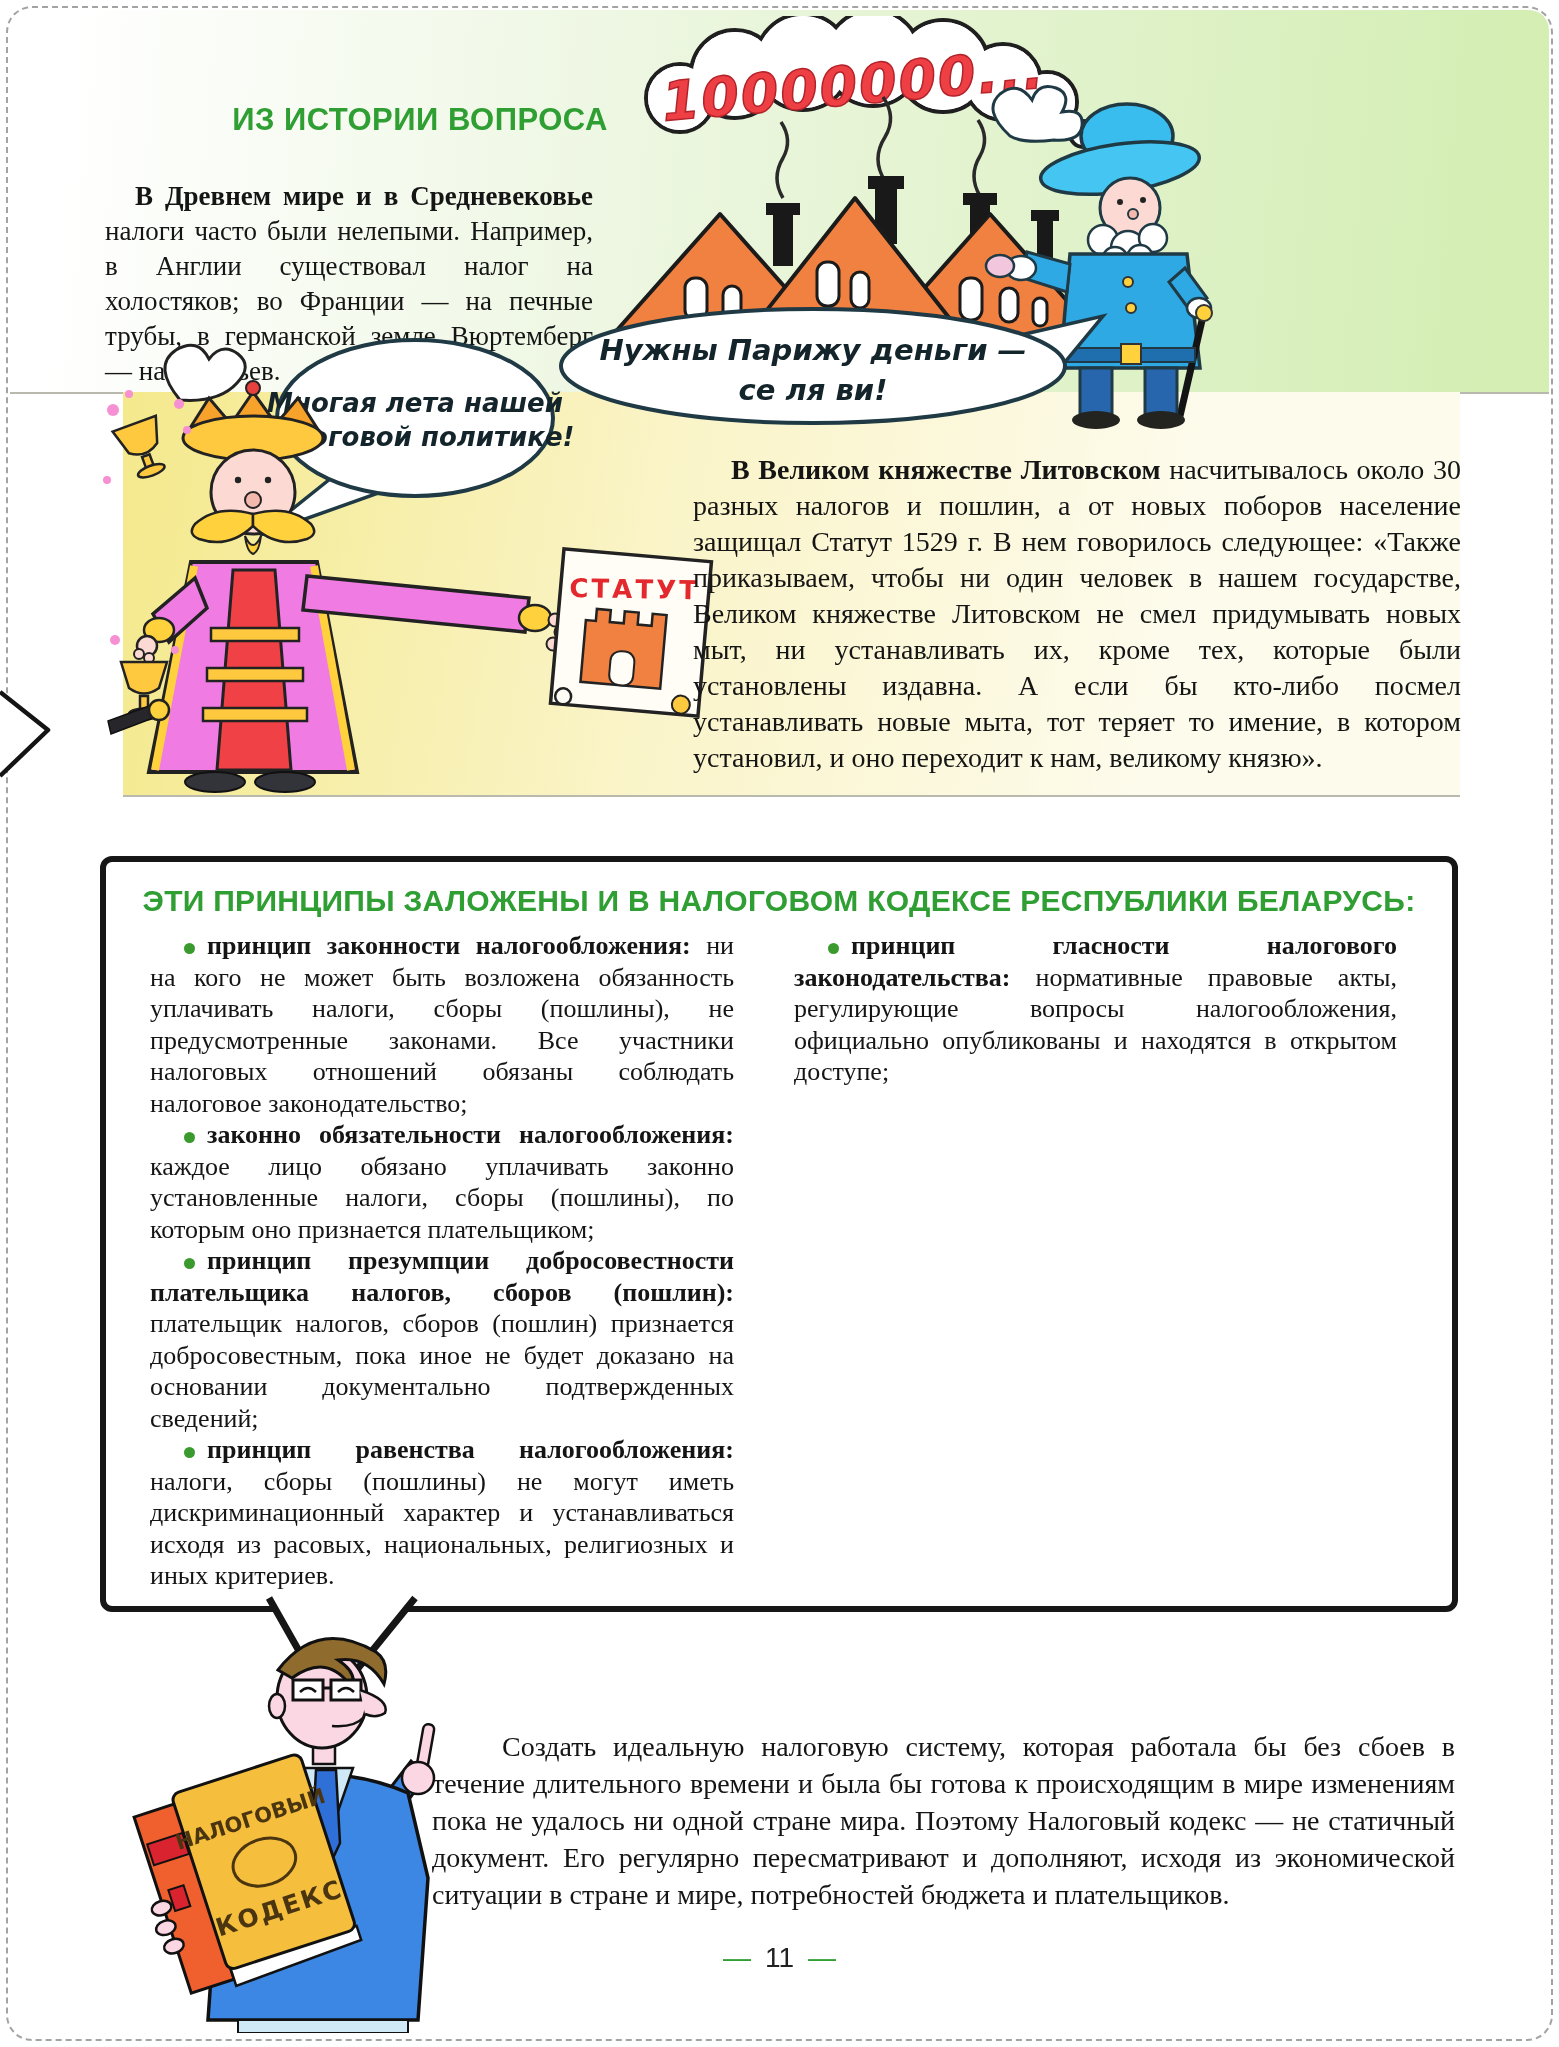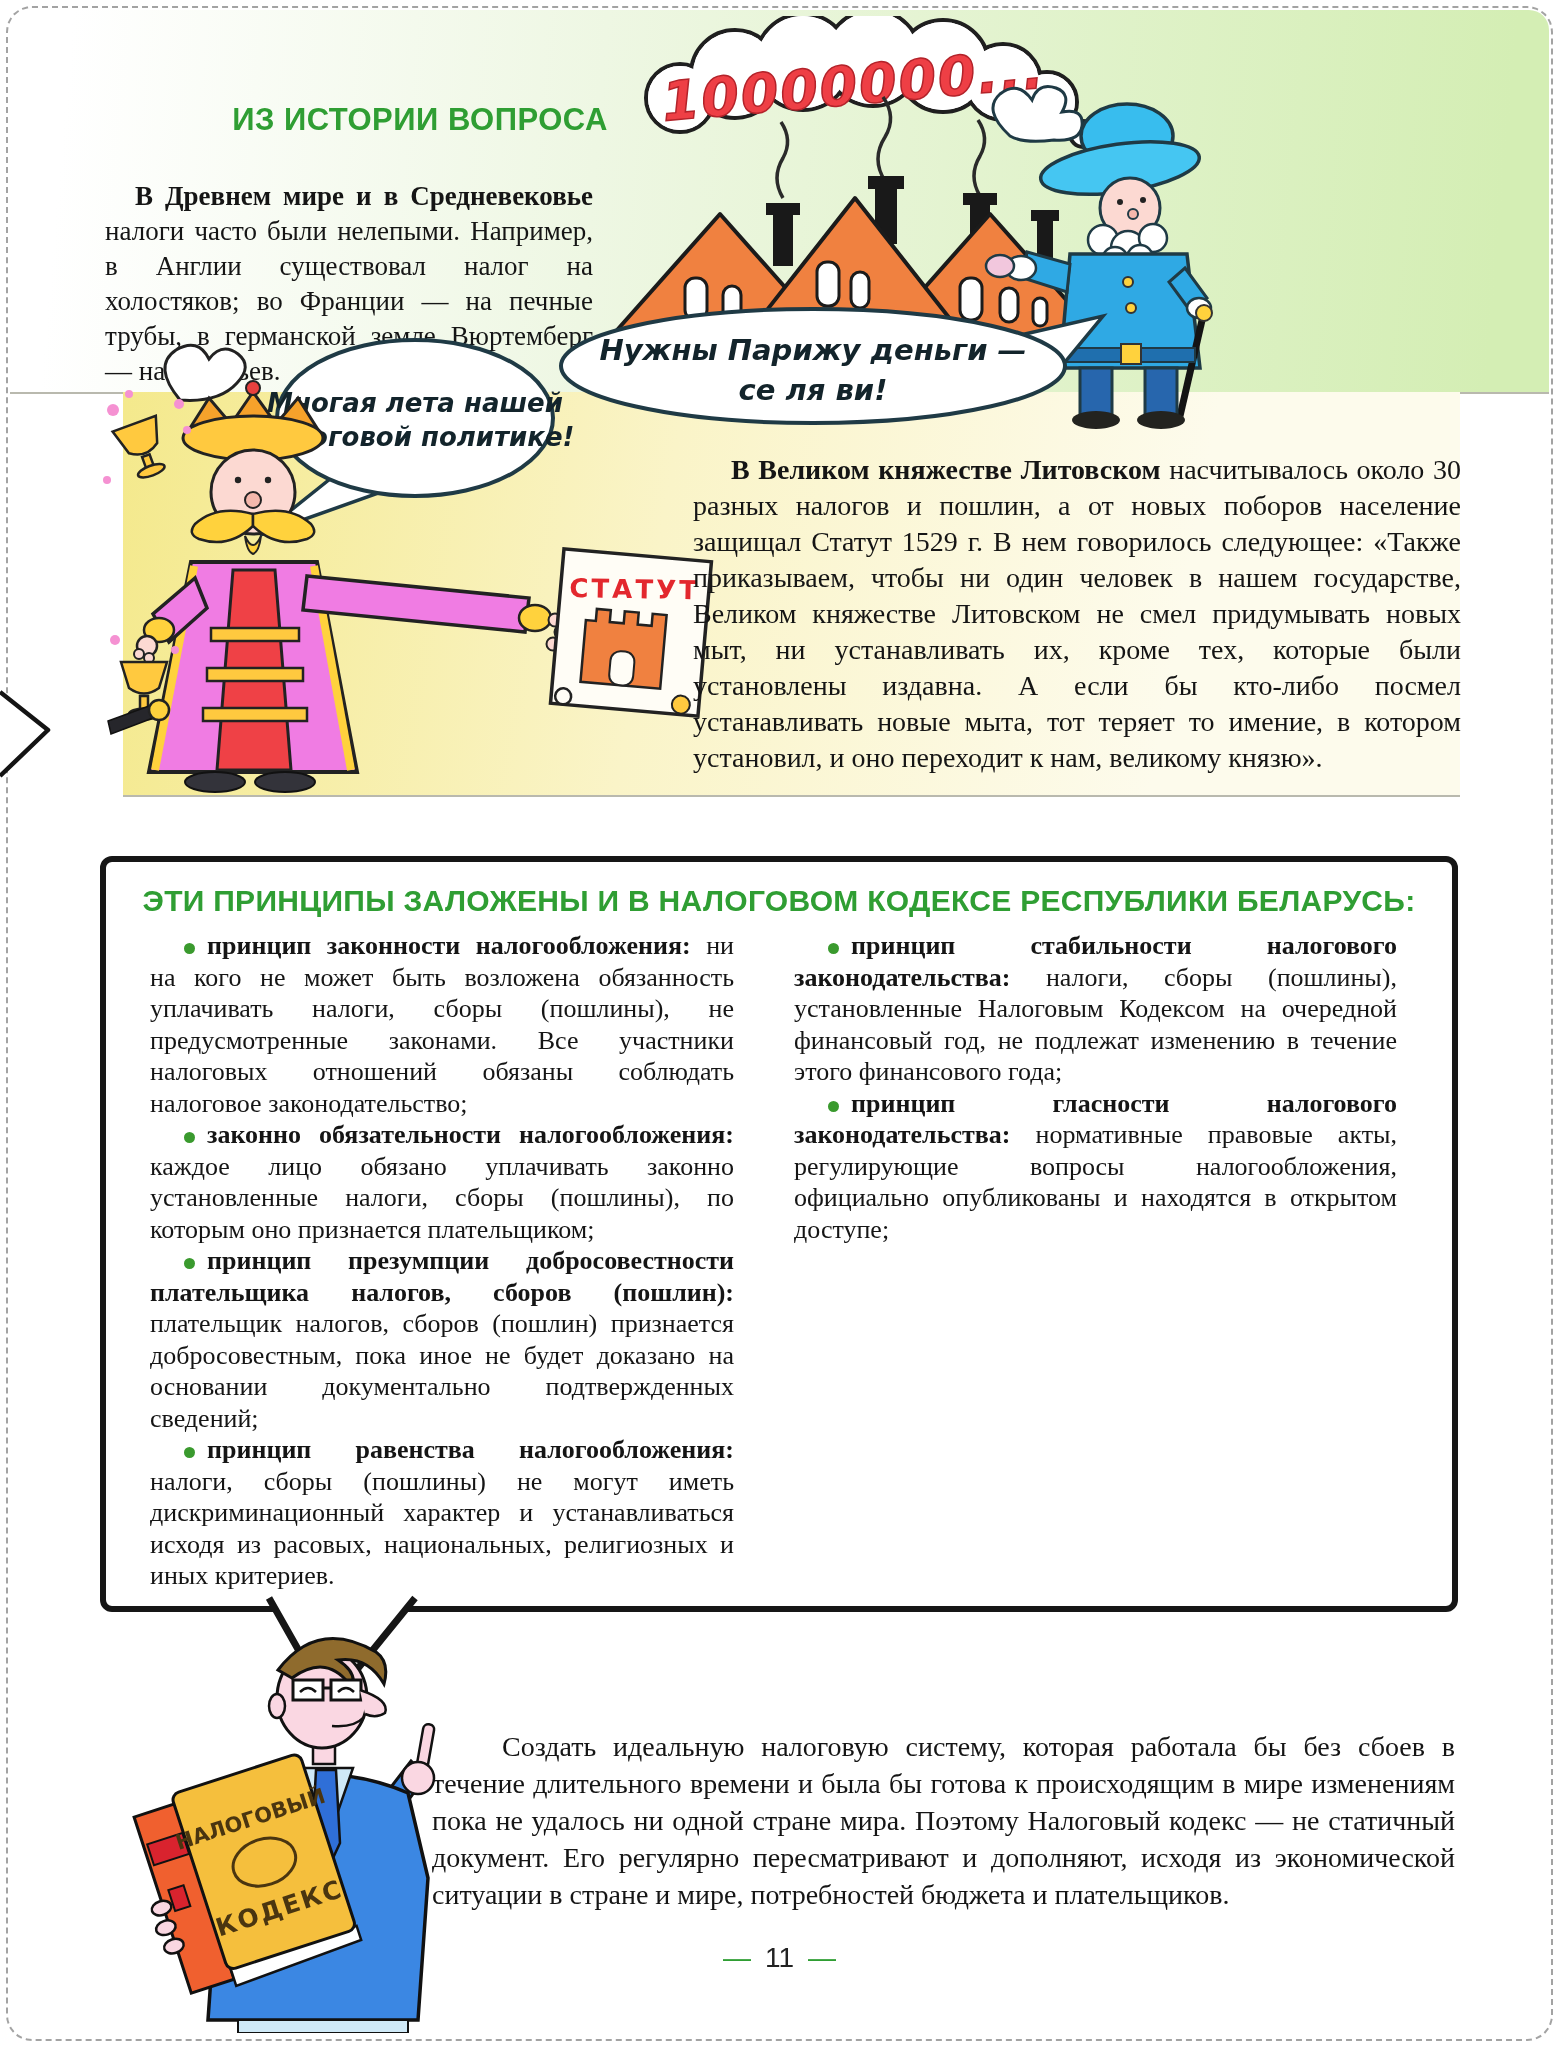--- a/index.html
+++ b/index.html
@@ -236,21 +236,20 @@
   <div class="principles-box">
     <div class="principles-title">ЭТИ ПРИНЦИПЫ ЗАЛОЖЕНЫ И В НАЛОГОВОМ КОДЕКСЕ РЕСПУБЛИКИ БЕЛАРУСЬ:</div>
     <div class="principles-cols">
       <div class="col-left">
         <p class="principle"><span class="dot"></span><b>принцип законности налогообложения:</b><span> ни на кого не может быть возложена обязанность уплачивать налоги, сборы (пошлины), не предусмотренные законами. Все участники налоговых отношений обязаны соблюдать налоговое законодательство;</span></p>
         <p class="principle"><span class="dot"></span><b>законно обязательности налогообложения:</b><span> каждое лицо обязано уплачивать законно установленные налоги, сборы (пошлины), по которым оно признается плательщиком;</span></p>
         <p class="principle"><span class="dot"></span><b>принцип презумпции добросовестности плательщика налогов, сборов (пошлин):</b><span> плательщик налогов, сборов (пошлин) признается добросовестным, пока иное не будет доказано на основании документально подтвержденных сведений;</span></p>
         <p class="principle"><span class="dot"></span><b>принцип равенства налогообложения:</b><span> налоги, сборы (пошлины) не могут иметь дискриминационный характер и устанавливаться исходя из расовых, национальных, религиозных и иных критериев.</span></p>
       </div>
       <div class="col-right">
-        <p class="principle"><span class="dot"></span><b>принцип стабильности налогового законодательства:</b><span> налоги, сборы (пошлины), установленные Налоговым Кодексом на очередной финансовый год, не подлежат изменению в течение этого финансового года;</span></p>
         <p class="principle"><span class="dot"></span><b>принцип гласности налогового законодательства:</b><span> нормативные правовые акты, регулирующие вопросы налогообложения, официально опубликованы и находятся в открытом доступе;</span></p>
       </div>
     </div>
   </div>
 
   <svg class="box-tail" width="170" height="118" viewBox="0 0 170 118">
     <path d="M 14 6 L 74 112 L 160 6" fill="#ffffff" stroke="#161616" stroke-width="7" stroke-linejoin="round"></path>
   </svg>
 
   <svg class="scene economist-scene" width="380" height="405" viewBox="0 0 380 405">

